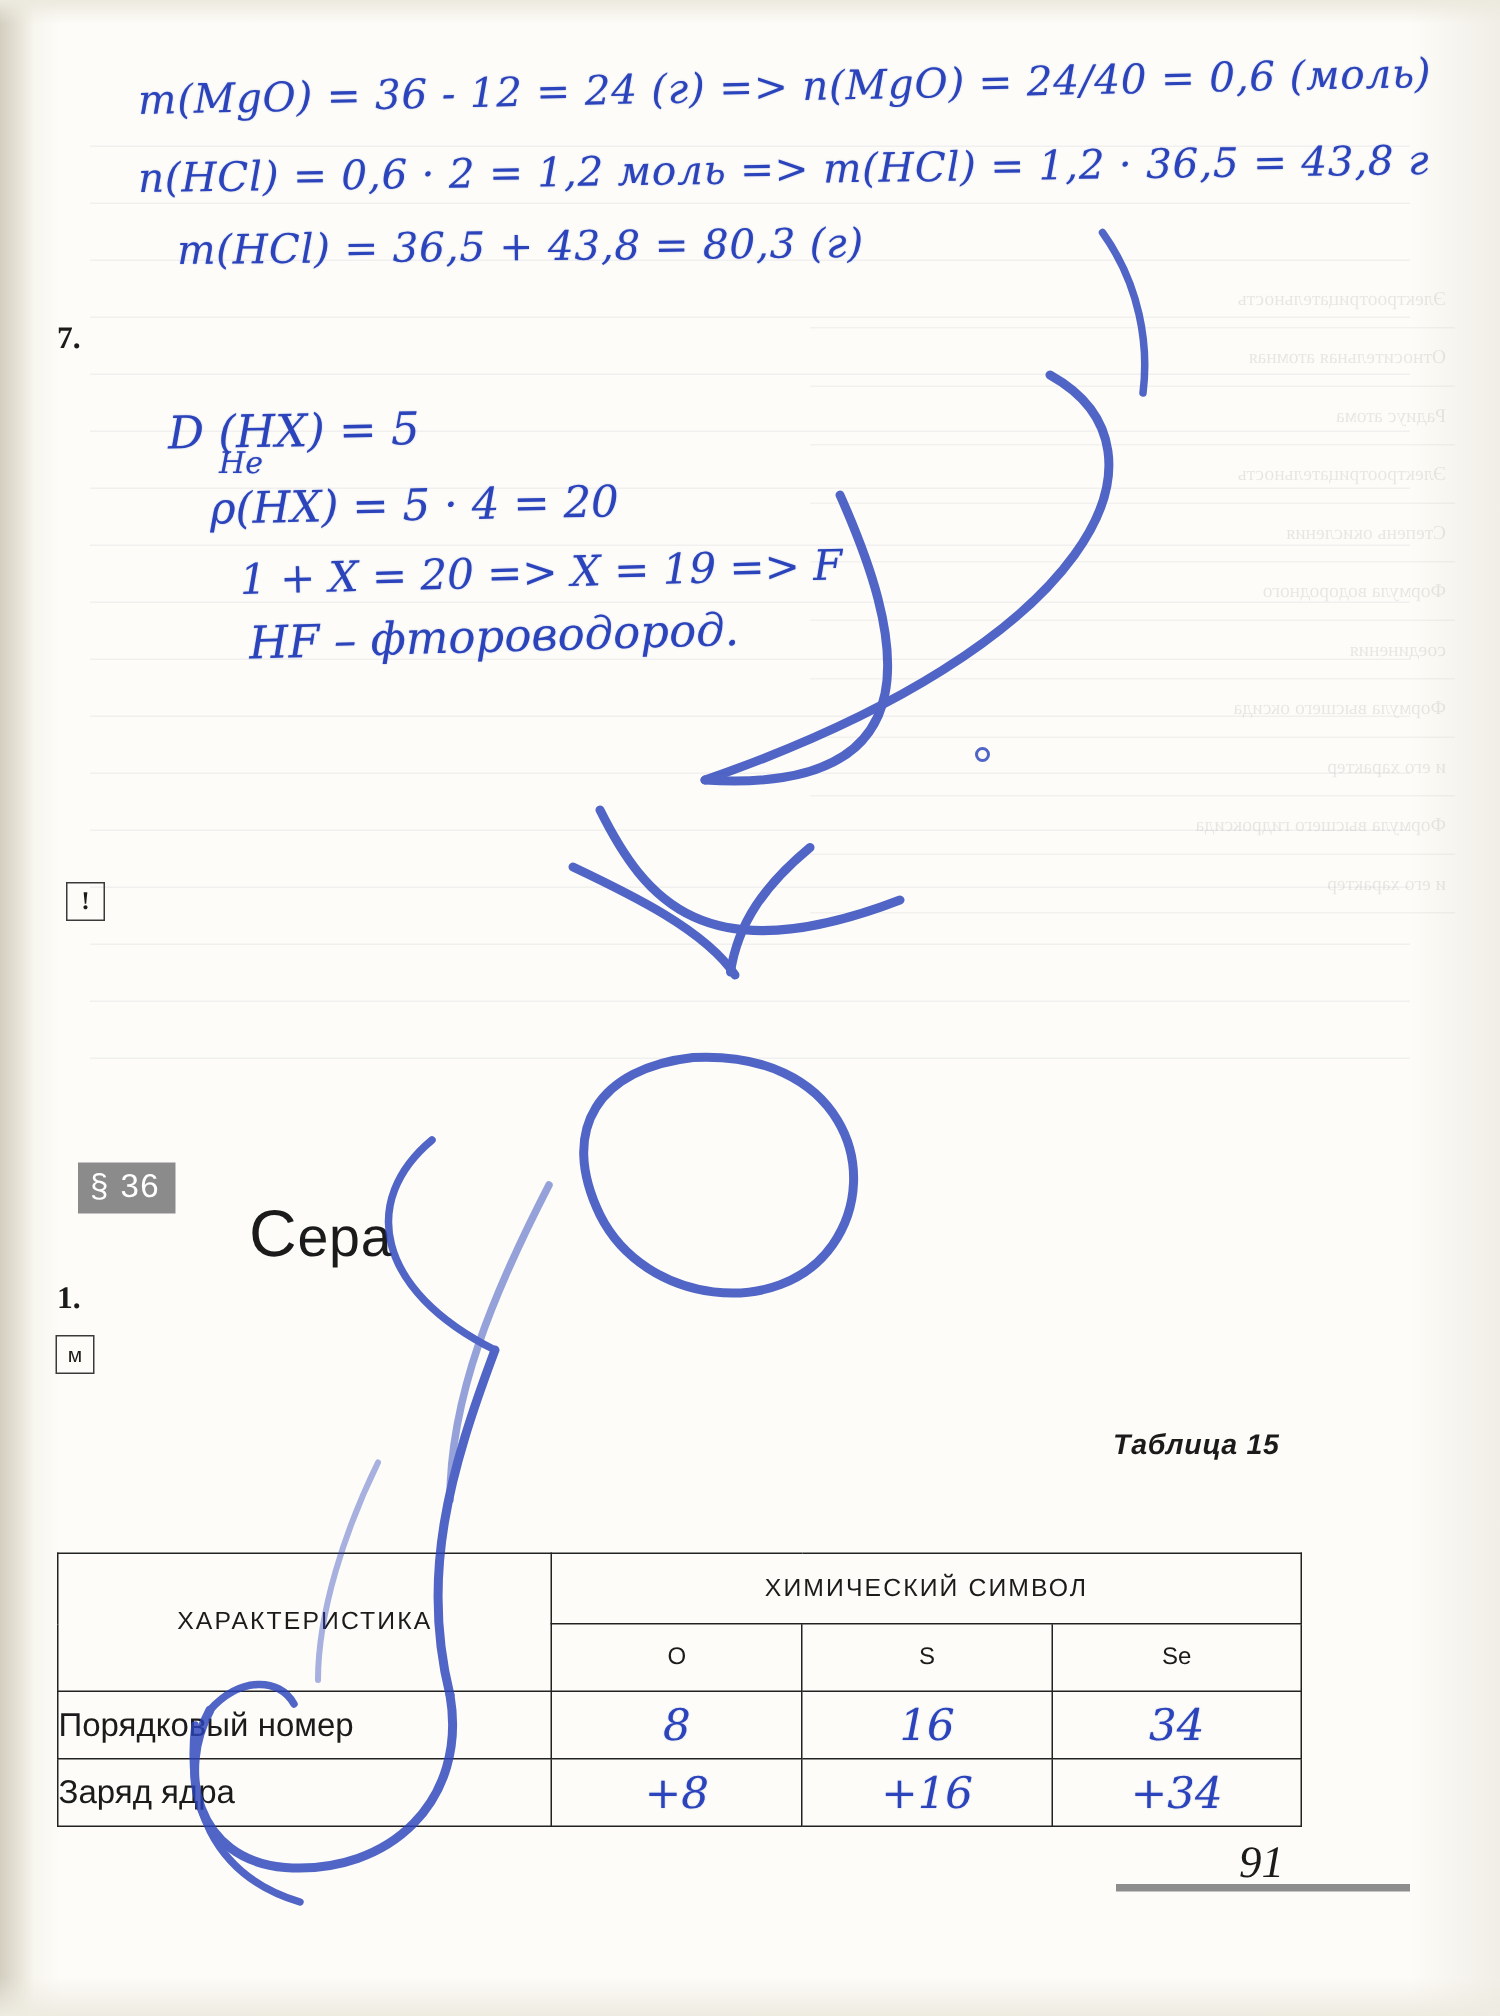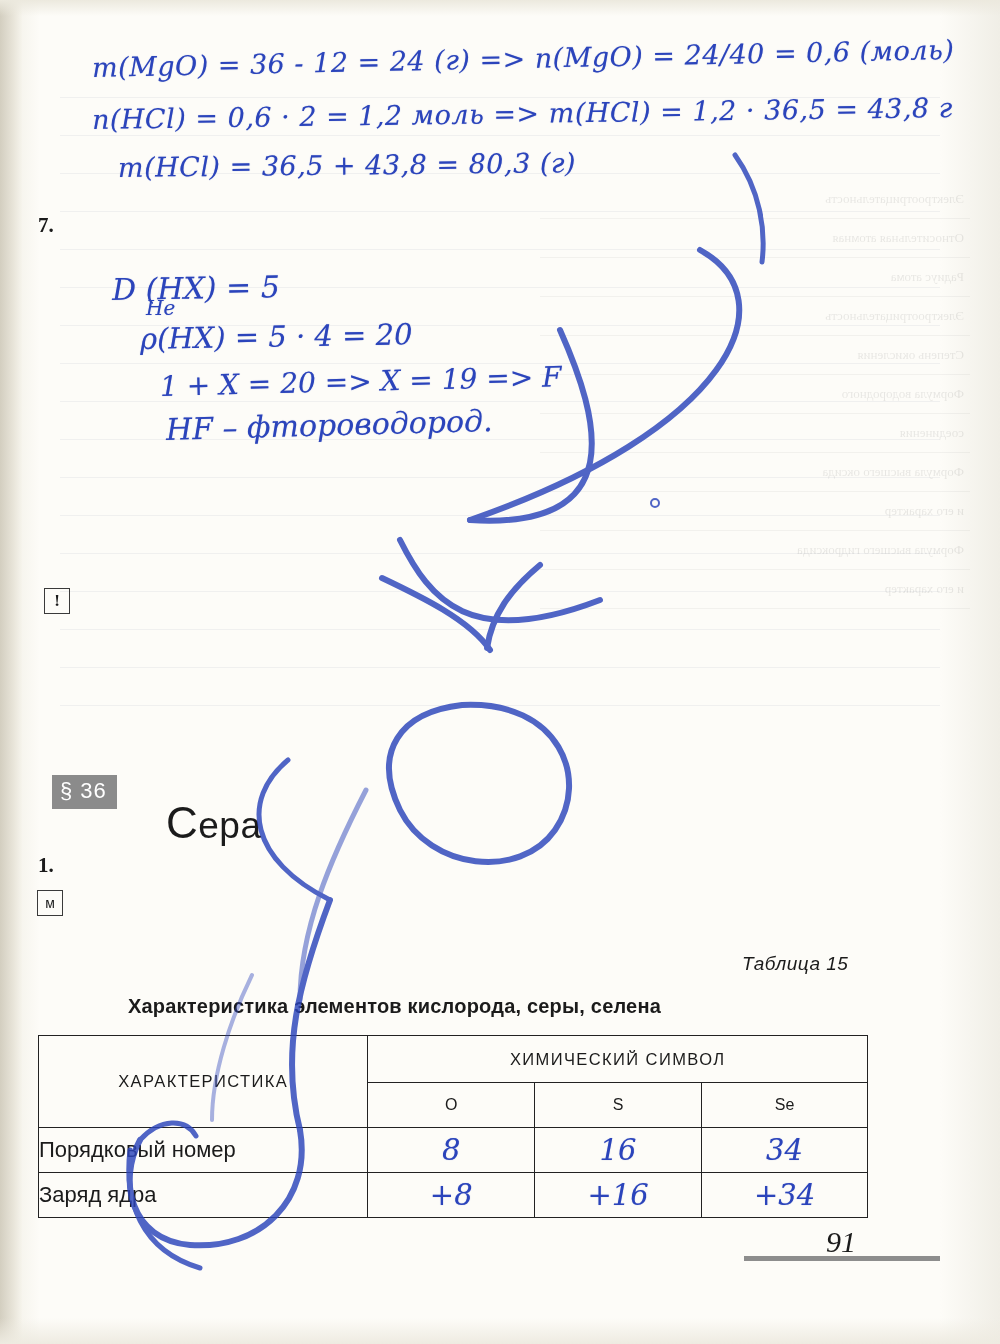--- a/index.html
+++ b/index.html
@@ -250,22 +250,21 @@
   <div class="hand h2" style="left:166px; top:412px; transform: rotate(-1.6deg); font-size:30px;">HF – фтороводород.</div>
 
   <div class="sec-chip" style="left:52px; top:775px;">§ 36</div>
   <div class="sec-title" style="left:166px; top:762px;margin-top:36px;">
     <span class="cap">С</span><span>ера</span>
   </div>
 
   <div class="q-num" style="left:38px; top:853px;">1.</div>
   <div class="m-box" style="left:37px; top:890px;">м</div>
 
-  <div class="tbl-caption" style="left:742px; top:953px;">Таблица 15</div>
-  <div class="tbl-title" style="left:128px; top:995px;">Характеристика элементов кислорода, серы, селена</div>
+  <div class="tbl-caption" style="left:742px; top:953px;font-weight:bold;">Таблица 15</div>
 
   <table class="ch" style="left:38px; top:1035px; width:830px;">
     <tbody>
         <tr>
       <th class="th-main" rowspan="2" style="width:330px;">ХАРАКТЕРИСТИКА</th>
       <th class="th-main" colspan="3">ХИМИЧЕСКИЙ СИМВОЛ</th>
     </tr>
     <tr>
       <th class="th-sub" style="width:167px;">O</th>
       <th class="th-sub" style="width:167px;">S</th>

